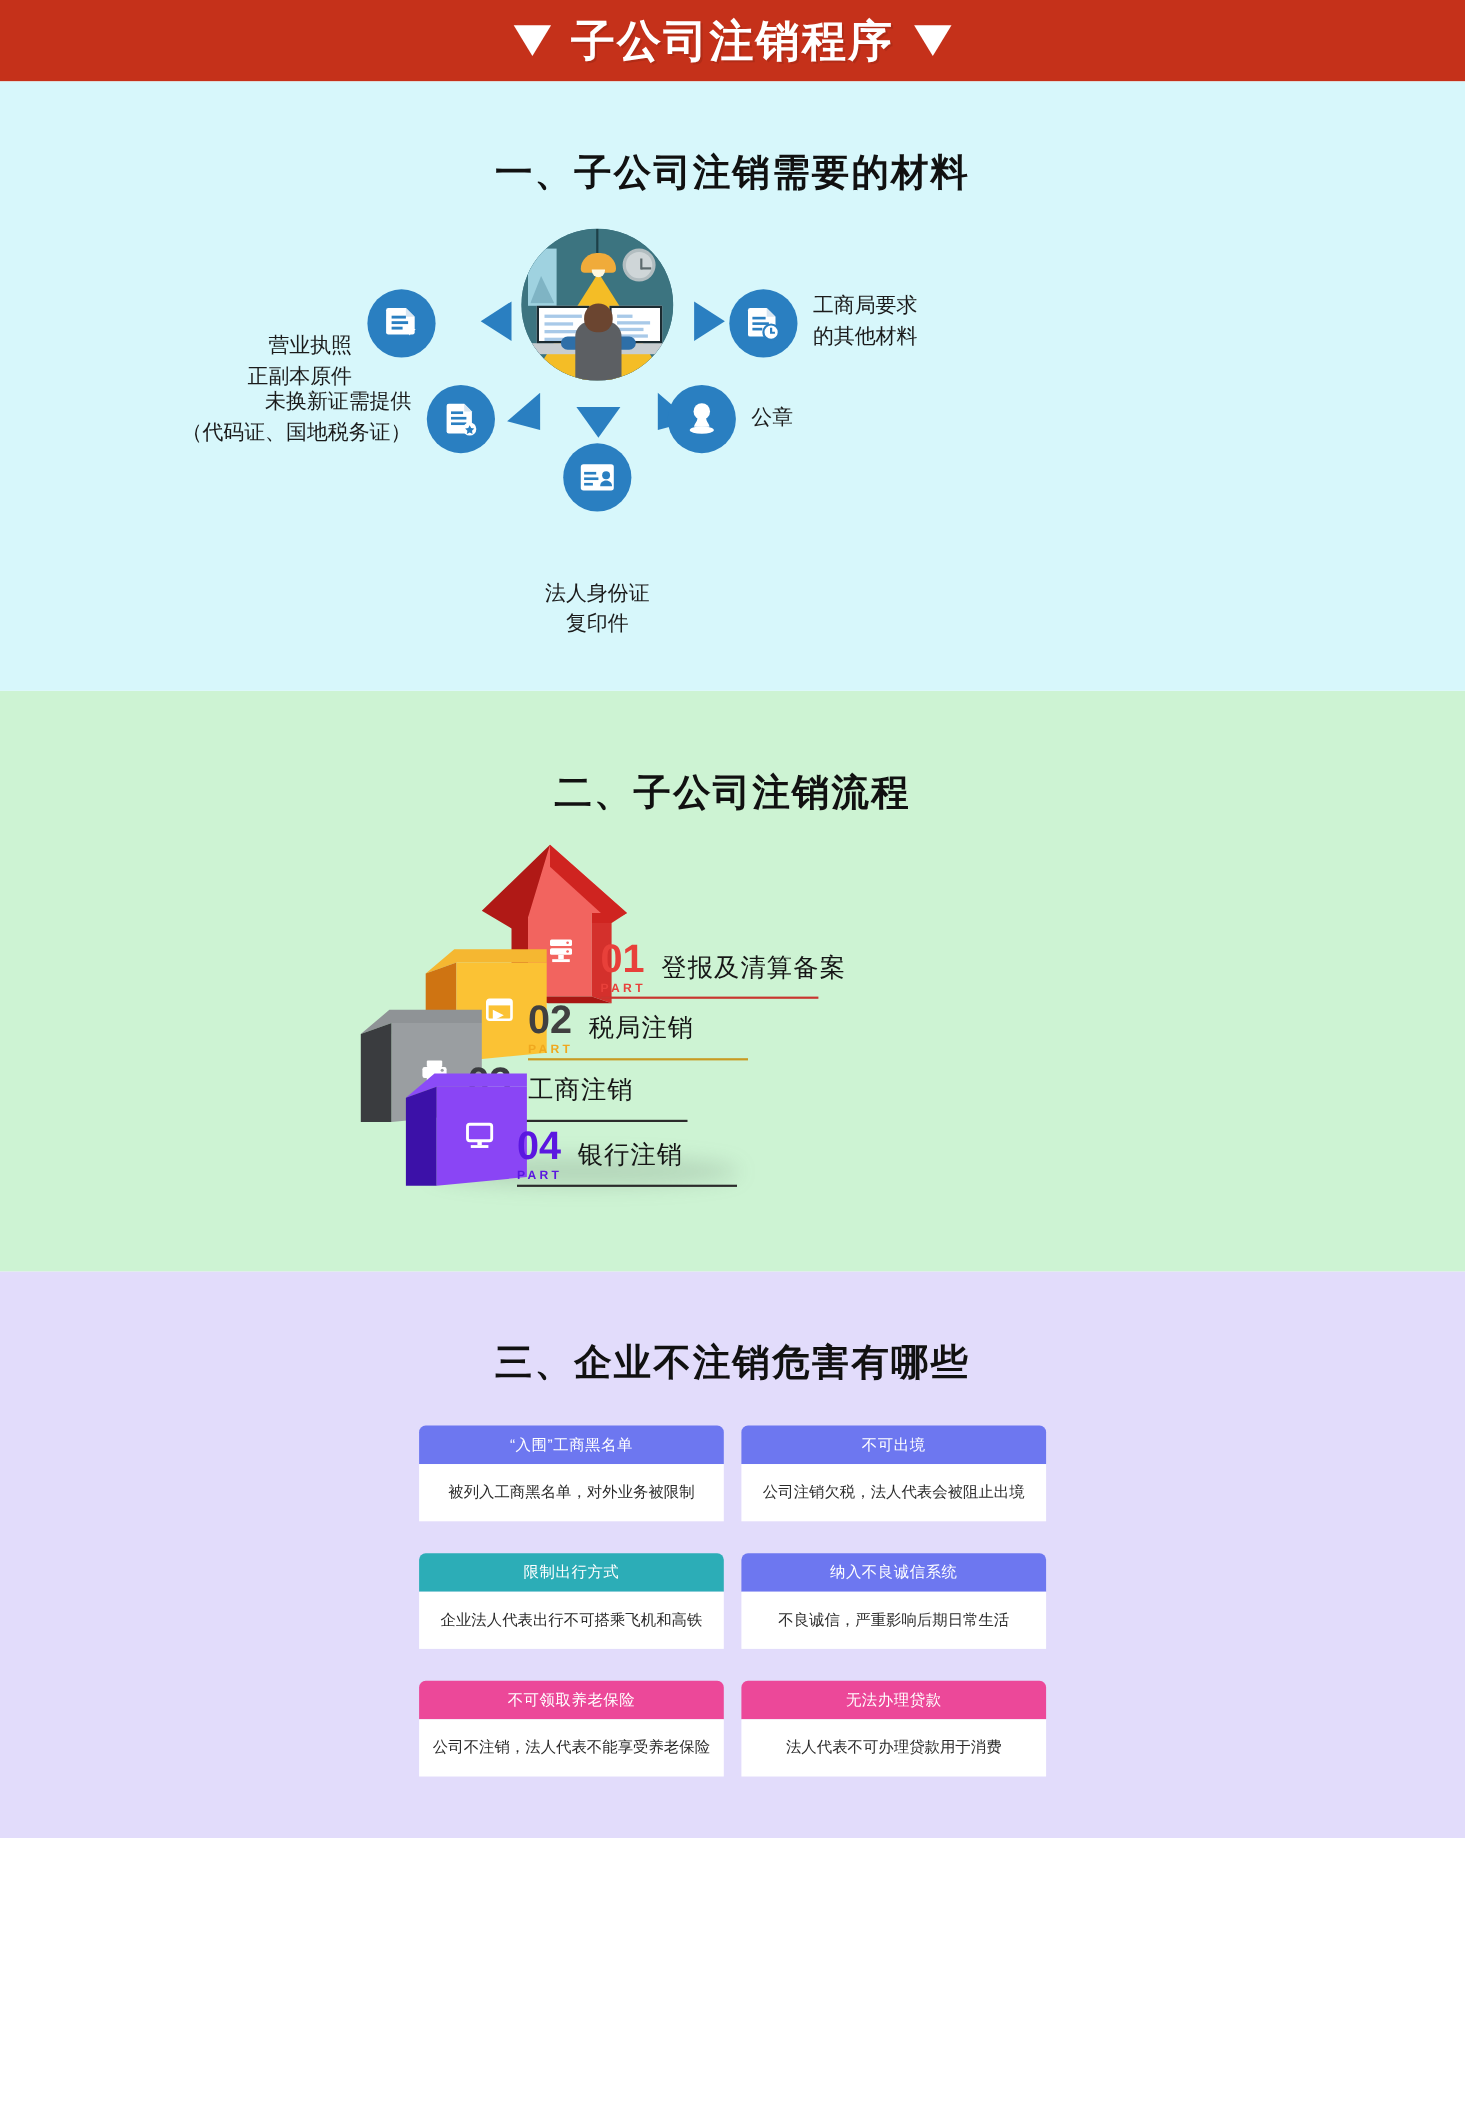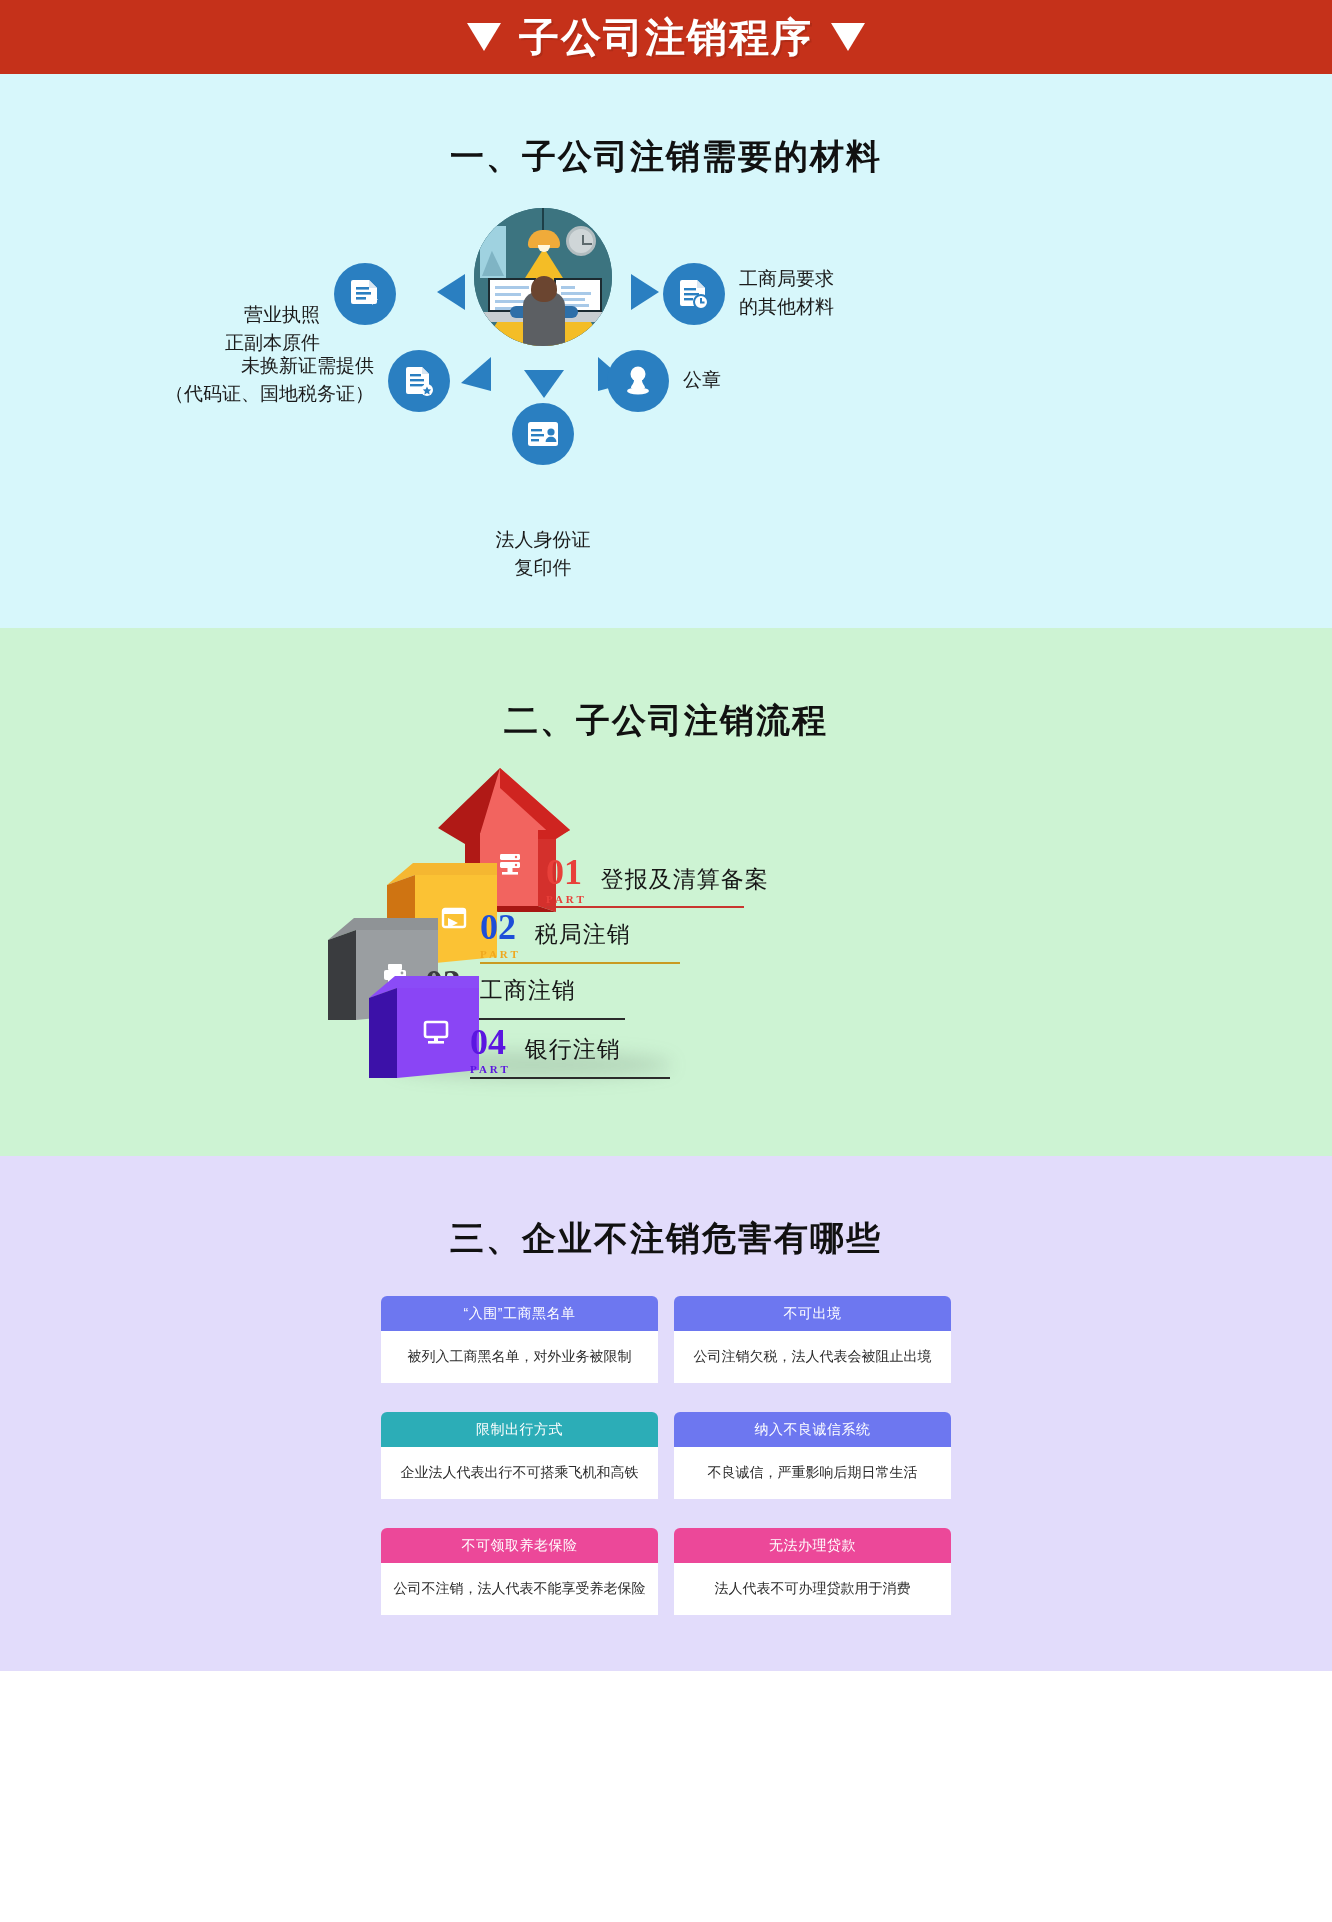--- a/index.html
+++ b/index.html
@@ -94,21 +94,21 @@
     font-size: 19px;
     line-height: 28px;
     color: #1b1b1b;
     white-space: pre-line;
     font-weight: 500;
   }
   .arrow-tri { position: absolute; width: 0; height: 0; }
 
   
   .sec2 { background: #cdf3d3; padding: 70px 0 60px; }
-  .stairs { position: relative; width: 1164px; height: 330px; margin-top: 22px; font-family: Liberation Serif, serif; }
+  .stairs { position: relative; width: 1164px; height: 330px; margin-top: 22px; }
   .shadow-blur {
     position:absolute; background: rgba(90,110,95,0.22);
     filter: blur(9px); border-radius: 50%;
   }
   .step-row { position: absolute; display: flex; align-items: center; }
   .step-num { font-size: 36px; font-weight: bold; line-height: 1; }
   .step-part { font-size: 11px; letter-spacing: 3px; font-weight: bold; margin-top: 3px; }
   .step-text { font-size: 23px; color: #161616; margin-left: 14px; letter-spacing: 1px; }
   .step-rule { position:absolute; height: 2px; background:#2b2b2b; }
 
@@ -302,21 +302,21 @@
         <path d="M30 14 L112 14 L112 96 L30 104 Z" fill="#fbc234"></path>
         <g fill="#ffffff" transform="translate(58,48)">
           <rect x="0" y="0" width="22" height="18" rx="2" fill="none" stroke="#ffffff" stroke-width="2.4"></rect>
           <rect x="0" y="0" width="22" height="5" fill="#ffffff"></rect>
           <path d="M5 9 l10 5 l-10 5 z" fill="#ffffff"></path>
         </g>
       </svg>
     </div>
     <div class="step-row" style="left:480px; top:143px;">
       <div>
-        <div class="step-num" style="color:#1d4ed8;">02</div>
+        <div class="step-num" style="color:#404040;">02</div>
         <div class="step-part" style="color:#f0a81e;">PART</div>
       </div>
       <div class="step-text">税局注销</div>
     </div>
     <div class="step-rule" style="left:480px; top:196px; width:200px; background:#c99a22;"></div>
 
     <div class="box3d" style="left:326px; top:150px;">
       <svg width="120" height="110" viewBox="0 0 120 110">
         <path d="M2 24 L28 2 L112 2 L112 14 L30 14 Z" fill="#8f9396"></path>
         <path d="M2 24 L30 14 L30 104 L2 104 Z" fill="#3a3c3f"></path>

